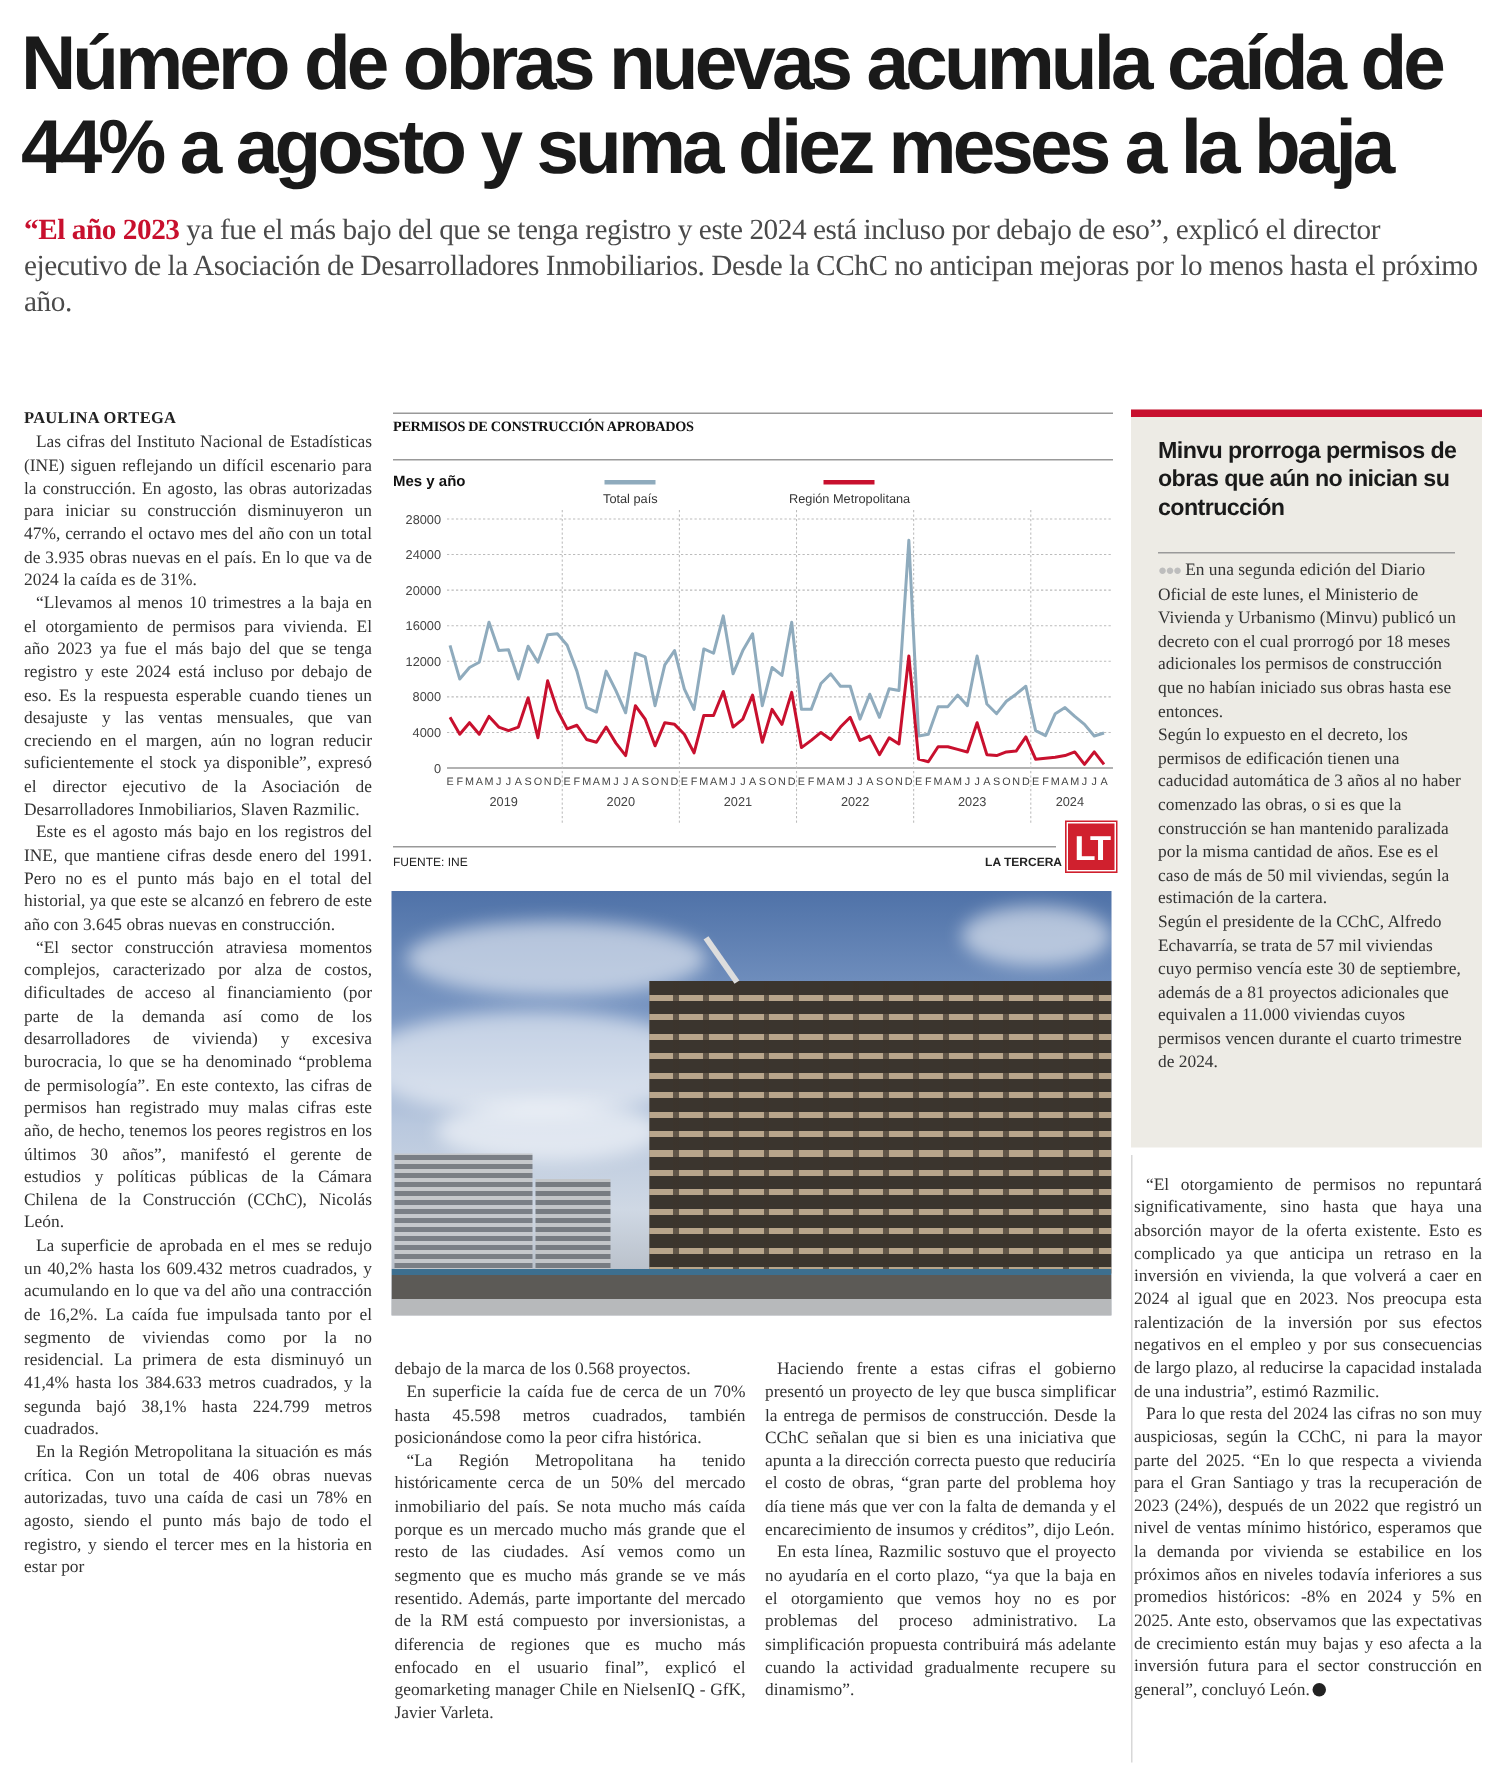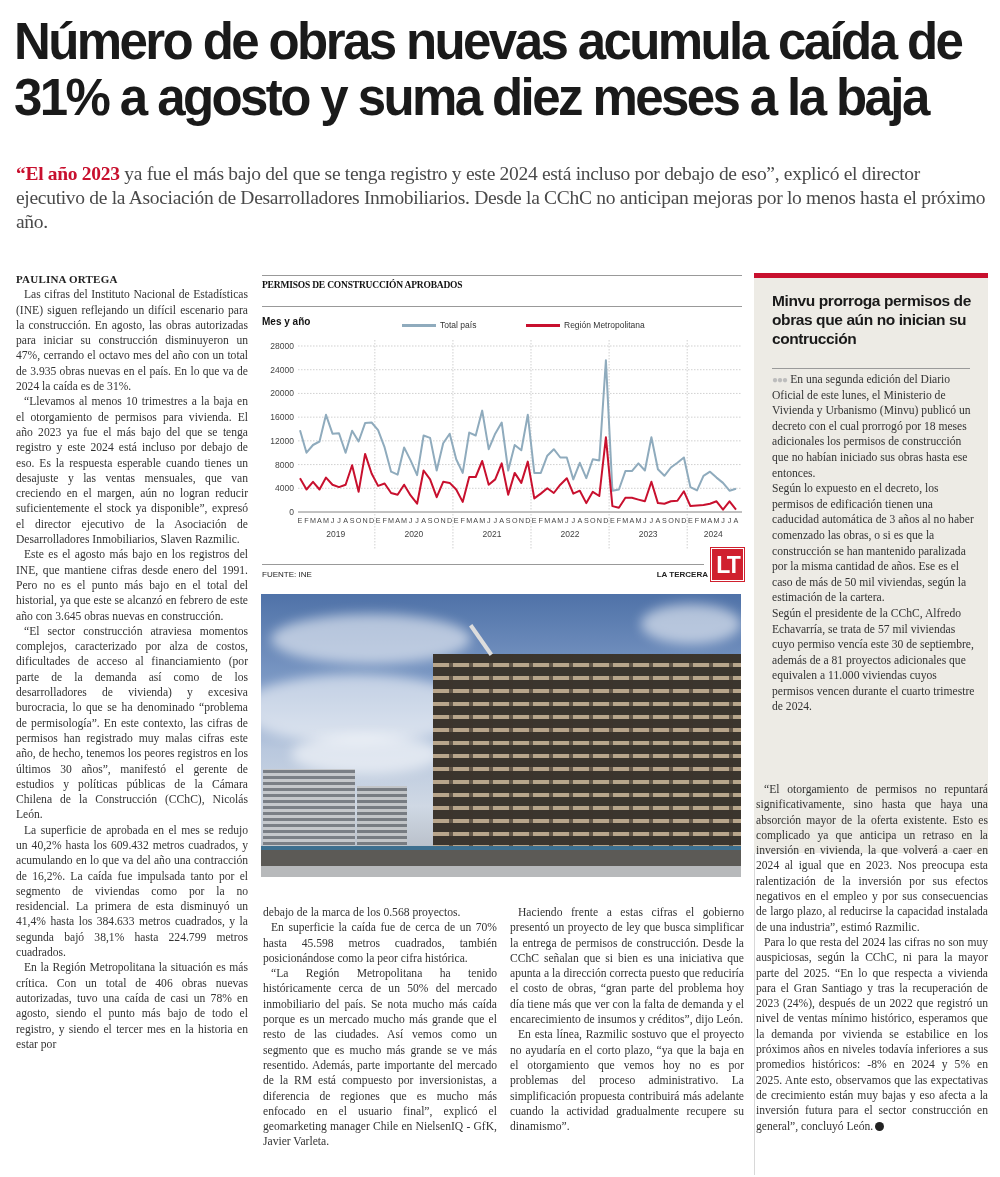--- a/index.html
+++ b/index.html
@@ -1,64 +1,64 @@
 <!DOCTYPE html>
 <html><head>
 <meta charset="utf-8">
 <style>
   * { box-sizing: border-box; margin: 0; padding: 0; }
   body { width: 1000px; height: 1177px; background: #ffffff; font-family: "Liberation Serif", "DejaVu Serif", serif; color: #2b2b2b; overflow: hidden; position: relative; }
   .headline { position: absolute; left: 14px; top: 14px; width: 980px; font-family: "Liberation Sans", "DejaVu Sans", sans-serif; font-weight: 700; font-size: 51px; line-height: 56px; letter-spacing: -2.6px; color: #1a1a1a; }
-  .deck { position: absolute; left: 16px; top: 142px; width: 975px; font-size: 19.5px; line-height: 24px; color: #4a4a4a; letter-spacing: -0.3px; margin-top: 20px; }
+  .deck { position: absolute; left: 16px; top: 142px; width: 975px; font-size: 19.5px; line-height: 24px; color: #4a4a4a; letter-spacing: -0.3px; }
   .deck .hl { color: #c8102e; font-weight: 700; }
   .col { position: absolute; font-size: 11.6px; line-height: 15.3px; text-align: justify; color: #333; }
   .col p { text-indent: 8px; }
   .col p.noind { text-indent: 0; }
   .byline { font-weight: 700; font-size: 11px; letter-spacing: 0.2px; text-indent: 0 !important; color: #222; }
   .c1 { left: 16px; top: 272px; width: 232px; }
   .c2 { left: 263px; top: 905px; width: 234px; }
   .c3 { left: 510px; top: 905px; width: 234px; }
   .c4 { left: 756px; top: 782px; width: 232px; }
   
   .chart { position: absolute; left: 262px; top: 272px; width: 484px; height: 315px; font-family: "Liberation Sans", "DejaVu Sans", sans-serif; }
   .chart .topline { position: absolute; left: 0; top: 3px; width: 480px; height: 1px; background: #999; }
   .chart .title { position: absolute; left: 0; top: 8px; font-size: 9.5px; font-weight: 700; letter-spacing: -0.2px; color: #111; font-family: Liberation Serif, serif; }
   .chart .line2 { position: absolute; left: 0; top: 34px; width: 480px; height: 1px; background: #999; }
   .chart .ylab { position: absolute; left: 0; top: 44px; font-size: 10px; font-weight: 700; color: #111; }
-  .chart .legend { position: absolute; top: 48px; font-size: 8.5px; color: #333; display: flex; align-items: center; gap: 4px; }
+  .chart .legend { position: absolute; top: 48px; font-size: 8.5px; color: #333; display: flex; align-items: center; gap: 4px; flex-direction: column; }
   .chart .sw { display: inline-block; width: 34px; height: 3px; }
   .chart svg { position: absolute; left: 0; top: 60px; }
   .chart .src { position: absolute; left: 0; top: 298px; font-size: 8px; color: #222; }
   .chart .brand { position: absolute; right: 38px; top: 298px; font-size: 8px; font-weight: 700; color: #222; }
   .chart .botline { position: absolute; left: 0; top: 292px; width: 442px; height: 1px; background: #999; }
   .chart .logo { position: absolute; right: 2px; top: 276px; width: 33px; height: 33px; background: #d0202e; color: #fff; font-weight: 700; font-size: 23px; line-height: 33px; text-align: center; letter-spacing: -2px; border: 1px solid #fff; outline: 1px solid #d0202e; }
   
   .photo { position: absolute; left: 261px; top: 594px; width: 480px; height: 283px; overflow: hidden; background: linear-gradient(180deg, #4f72a8 0%, #7b98c4 30%, #b9c8de 55%, #cfd8e4 75%, #aab0b8 100%); }
   .photo .cloud { position: absolute; border-radius: 50%; background: rgba(255,255,255,0.55); filter: blur(6px); }
   .photo .bldg { position: absolute; background: #8a7c6a; }
   .photo .main { left: 172px; top: 60px; width: 308px; height: 195px; background: repeating-linear-gradient(0deg, #b8a58b 0 4px, #3b352e 4px 13px), #6e6252; }
   .photo .main::after { content: ""; position: absolute; inset: 0; background: repeating-linear-gradient(90deg, rgba(60,52,44,0) 0 16px, rgba(60,52,44,0.7) 16px 20px); }
   .photo .t1 { left: 2px; top: 175px; width: 92px; height: 85px; background: repeating-linear-gradient(0deg, #c5c8cc 0 3px, #7a7f86 3px 6px); }
   .photo .t2 { left: 96px; top: 192px; width: 50px; height: 68px; background: repeating-linear-gradient(0deg, #c2c5c8 0 3px, #777c82 3px 6px); }
   .photo .base { left: 0; top: 252px; width: 480px; height: 31px; background: linear-gradient(180deg, #3d6f8f 0 4px, #5c5a56 4px 20px, #b7b9bb 20px); }
   .photo .crane { left: 218px; top: 28px; width: 4px; height: 36px; background: #ddd; transform: rotate(-35deg); }
   
-  .box { position: absolute; left: 754px; top: 273px; width: 234px; height: 580px; background: #edebe5; border-top: 5px solid #c8102e; }
+  .box { position: absolute; left: 754px; top: 273px; width: 234px; height: 492px; background: #edebe5; border-top: 5px solid #c8102e; }
   .box .btitle { position: absolute; left: 18px; top: 13px; width: 205px; font-family: "Liberation Sans", "DejaVu Sans", sans-serif; font-weight: 700; font-size: 15.5px; line-height: 19px; color: #1a1a1a; letter-spacing: -0.4px; }
   .box .rule { position: absolute; left: 18px; top: 90px; width: 198px; height: 1px; background: #9a9a9a; }
   .box .btext { position: absolute; left: 18px; top: 94px; width: 205px; font-size: 11.6px; line-height: 15.6px; color: #333; }
   .box .dots { display: inline-block; color: #bdbdbd; font-size: 10px; letter-spacing: -1px; margin-right: 3px; }
   .box .btext p { margin: 0; }
   .endmark { display: inline-block; width: 9px; height: 9px; border-radius: 50%; background: #222; vertical-align: -1px; margin-left: 2px; }
   .vsep { position: absolute; width: 1px; background: #d8d8d8; }
 </style>
 </head>
 <body>
 
-<h1 class="headline">Número de obras nuevas acumula caída de 31% a agosto y suma diez meses a la baja</h1>
+<h1 class="headline">Número de obras nuevas acumula caída de 44% a agosto y suma diez meses a la baja</h1>
 
 <div class="deck">
   <span class="hl">“El año 2023</span><span> ya fue el más bajo del que se tenga registro y este 2024 está incluso por debajo de eso”, explicó el director ejecutivo de la Asociación de Desarrolladores Inmobiliarios. Desde la CChC no anticipan mejoras por lo menos hasta el próximo año.</span>
 </div>
 
 <div class="col c1">
   <p class="byline">PAULINA ORTEGA</p>
   <p>Las cifras del Instituto Nacional de Estadísticas (INE) siguen reflejando un difícil escenario para la construcción. En agosto, las obras autorizadas para iniciar su construcción disminuyeron un 47%, cerrando el octavo mes del año con un total de 3.935 obras nuevas en el país. En lo que va de 2024 la caída es de 31%.</p>
   <p>“Llevamos al menos 10 trimestres a la baja en el otorgamiento de permisos para vivienda. El año 2023 ya fue el más bajo del que se tenga registro y este 2024 está incluso por debajo de eso. Es la respuesta esperable cuando tienes un desajuste y las ventas mensuales, que van creciendo en el margen, aún no logran reducir suficientemente el stock ya disponible”, expresó el director ejecutivo de la Asociación de Desarrolladores Inmobiliarios, Slaven Razmilic.</p>
   <p>Este es el agosto más bajo en los registros del INE, que mantiene cifras desde enero del 1991. Pero no es el punto más bajo en el total del historial, ya que este se alcanzó en febrero de este año con 3.645 obras nuevas en construcción.</p>

